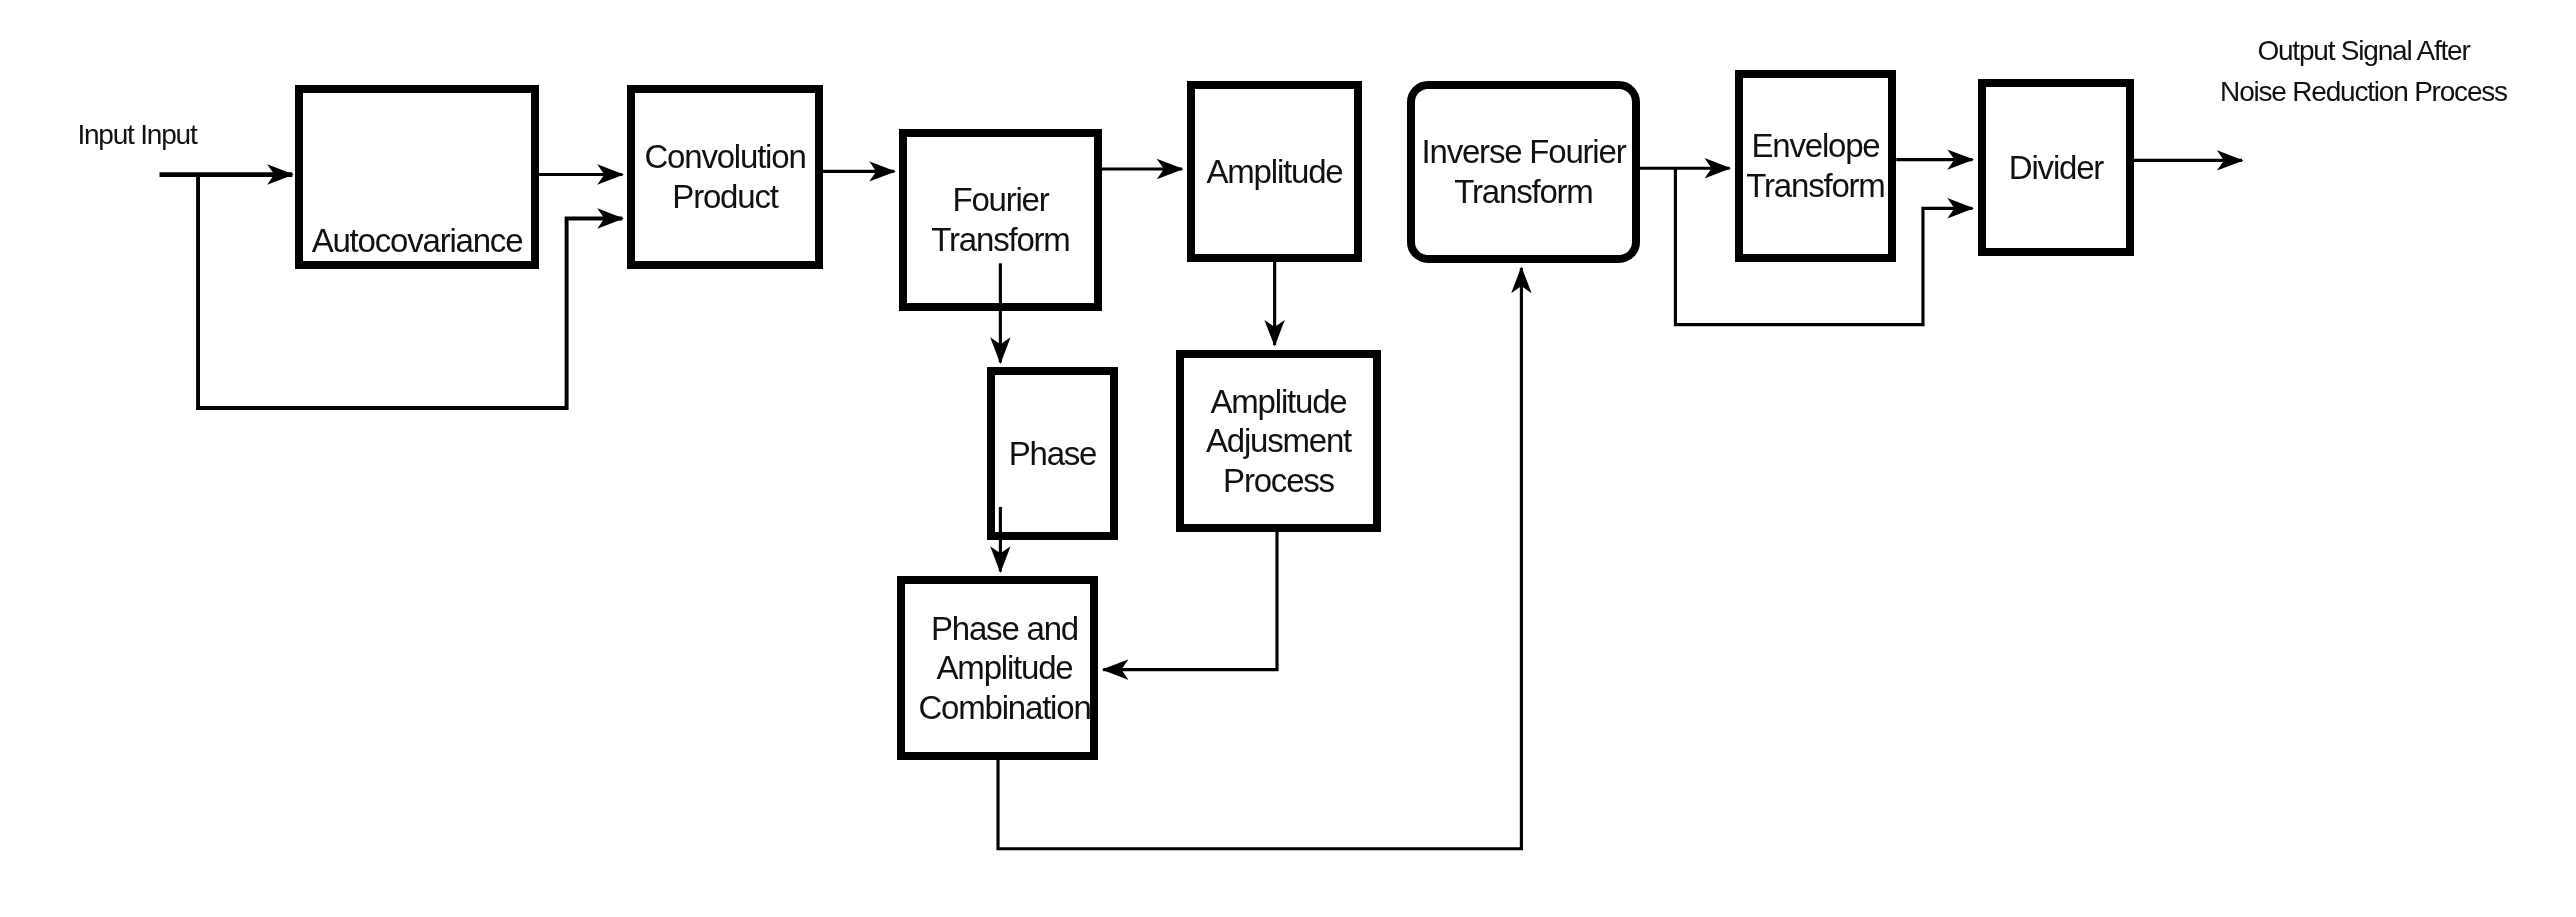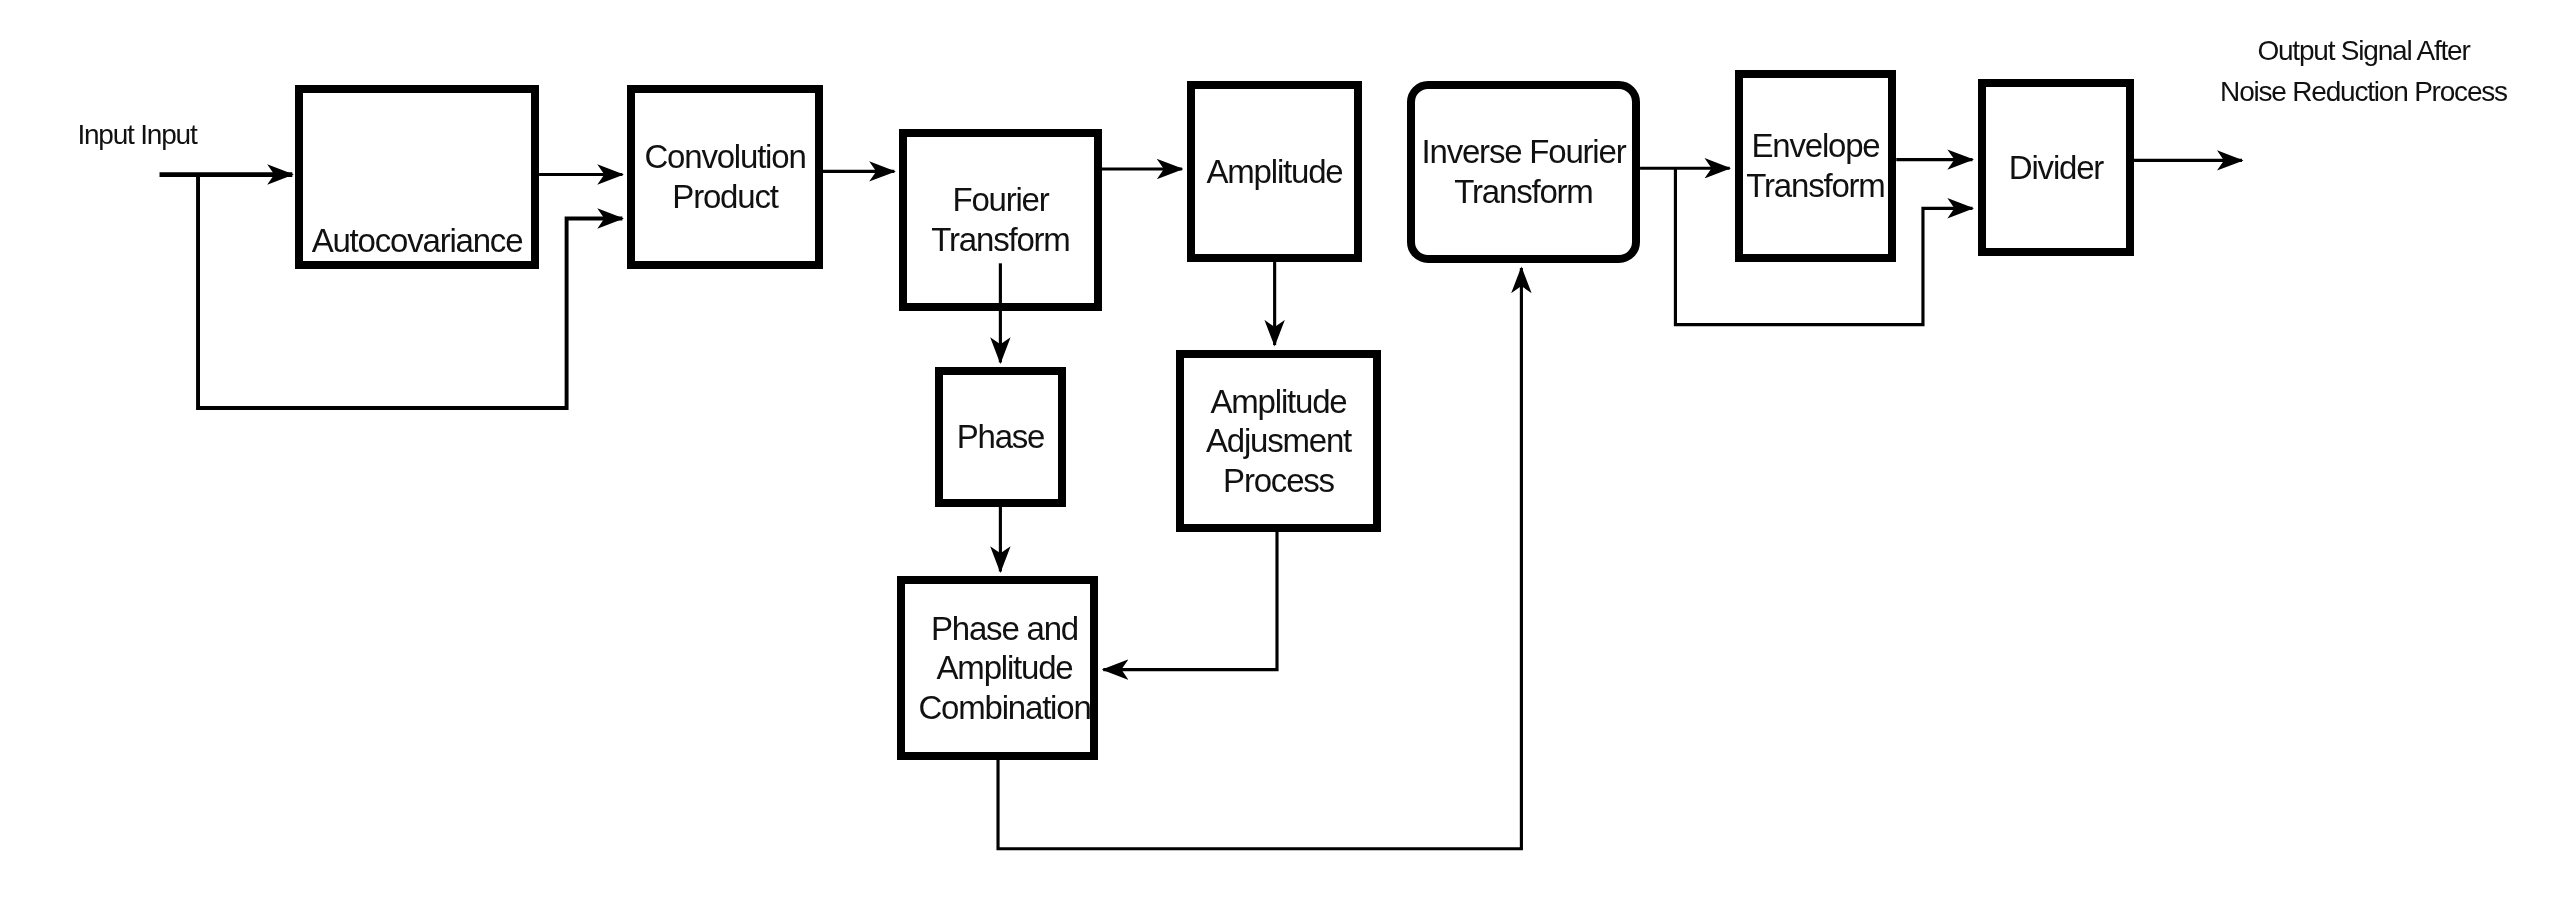--- a/index.html
+++ b/index.html
@@ -52,21 +52,21 @@
     pointer-events: none;
   }
   
   #b-autocovariance { left: 295px;  top: 85px; width: 244px; height: 184px; align-items: flex-end; }
   #b-convolution    { left: 627px;  top: 85px; width: 196px; height: 184px; }
   #b-fourier        { left: 899px; top: 81px; width: 203px; height: 182px; margin-top: 48px; }
   #b-amplitude      { left: 1187px; top: 81px; width: 175px; height: 181px; }
   #b-ift            { left: 1407px; top: 81px; width: 233px; height: 182px; border-radius: 21px; }
   #b-envelope       { left: 1735px; top: 70px;  width: 161px; height: 192px; }
   #b-divider        { left: 1978px; top: 73px;  width: 156px; height: 177px; margin-top: 6px; }
-  #b-phase          { left: 935px; top: 367px; width: 131px; height: 140px; }
+  #b-phase          { left: 987px; top: 367px; width: 131px; height: 173px; }
   #b-aap            { left: 1176px; top: 350px; width: 205px; height: 182px; }
   #b-pac            { left: 897px; top: 576px; width: 201px; height: 184px; padding-left: 14px; }
   #input-label  { left: 52px;   top: 115px; width: 170px; }
   #output-label { left: 2171px; top: 31px;  width: 385px; }
 </style>
 </head>
 <body>
 
 <div class="canvas">
 

